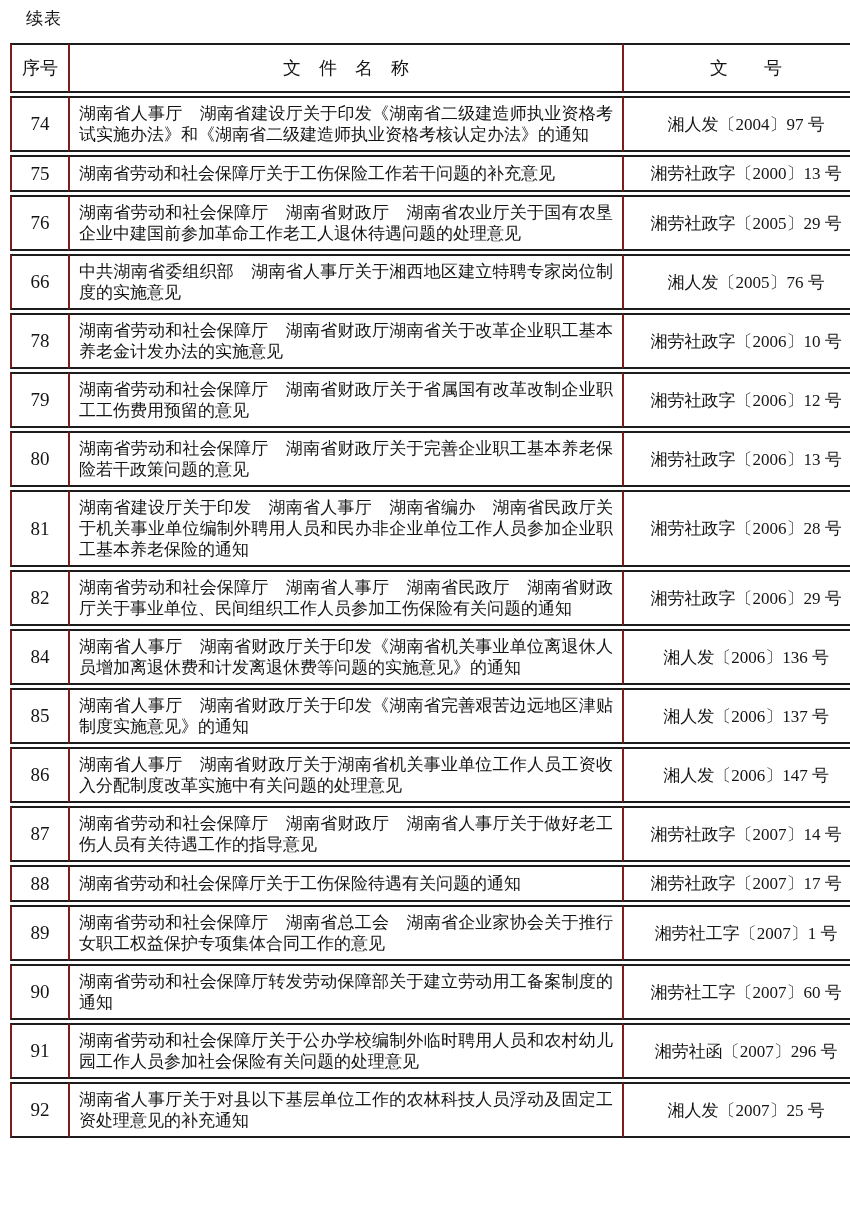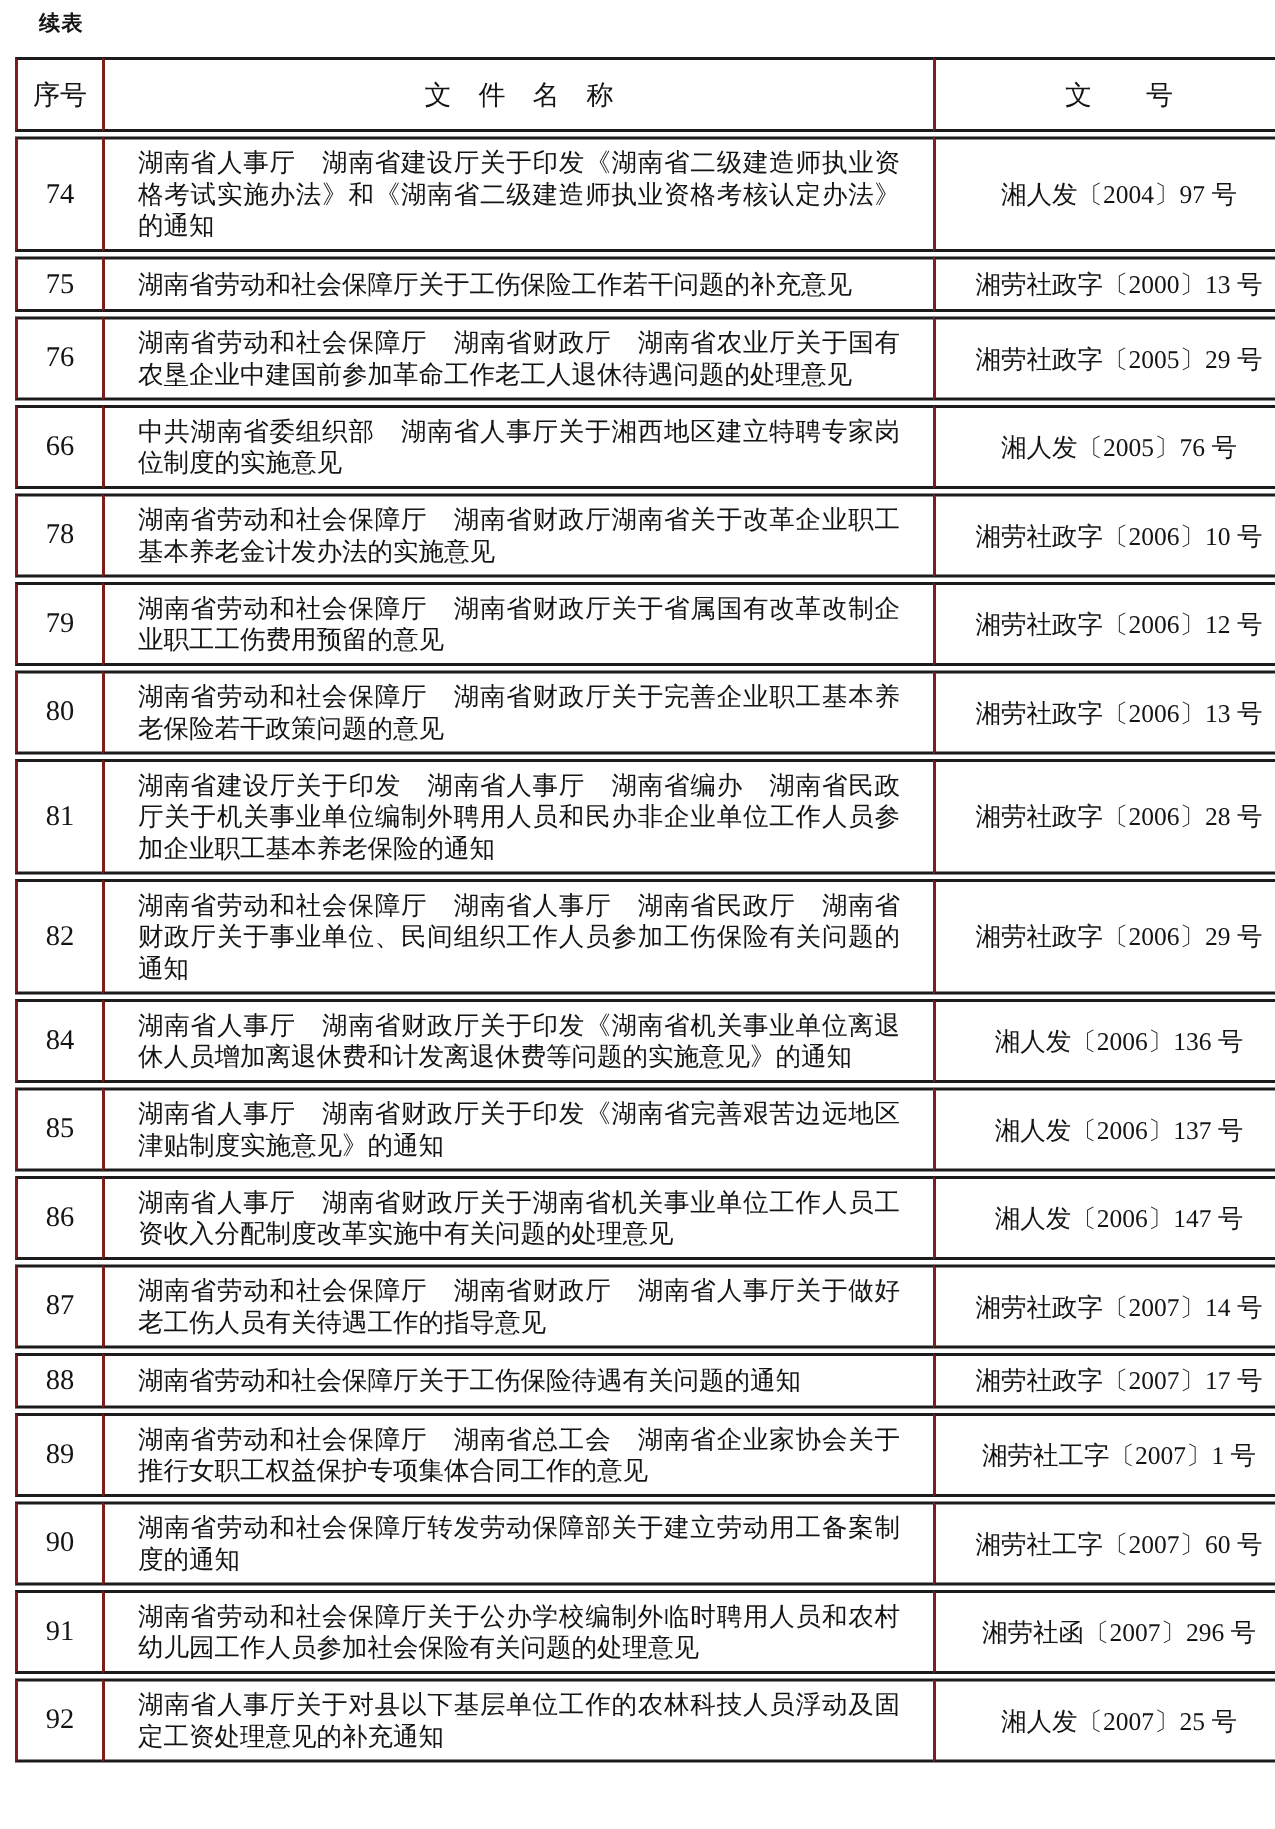--- a/index.html
+++ b/index.html
@@ -12,22 +12,22 @@
     font-family: "Liberation Serif", "DejaVu Serif", serif;
     color: #141414;
   }
   .page {
     box-sizing: border-box;
     width: 850px;
     padding: 5px 8px 0 10px;
   }
   .cont-label {
     font-family: "Liberation Sans", "DejaVu Sans", sans-serif;
-    font-size: 14px;
-    font-weight: bold;
+    font-size: 17px;
+    font-weight: normal;
     margin: 2px 0 10px 16px;
     letter-spacing: 1px;
   }
   table.doc-table {
     border-collapse: separate;
     border-spacing: 0 3px;
     table-layout: fixed;
     width: 832px;
   }
   .doc-table th, .doc-table td {
@@ -52,21 +52,21 @@
   .col-name  { width: 554px; }
   .col-number{ width: 248px; }
   .doc-table td.cell-index {
     text-align: center;
     font-size: 19px;
     padding: 5px 2px;
   }
   .doc-table td.cell-name {
     font-size: 17px;
     line-height: 21px;
-    padding: 5px 22px;
+    padding: 5px 9px;
     text-align: justify;
     text-justify: inter-ideograph;
   }
   .doc-table td.cell-number {
     text-align: center;
     font-size: 17px;
     padding: 5px 14px;
     white-space: nowrap;
     margin-left: 28px;
   }

